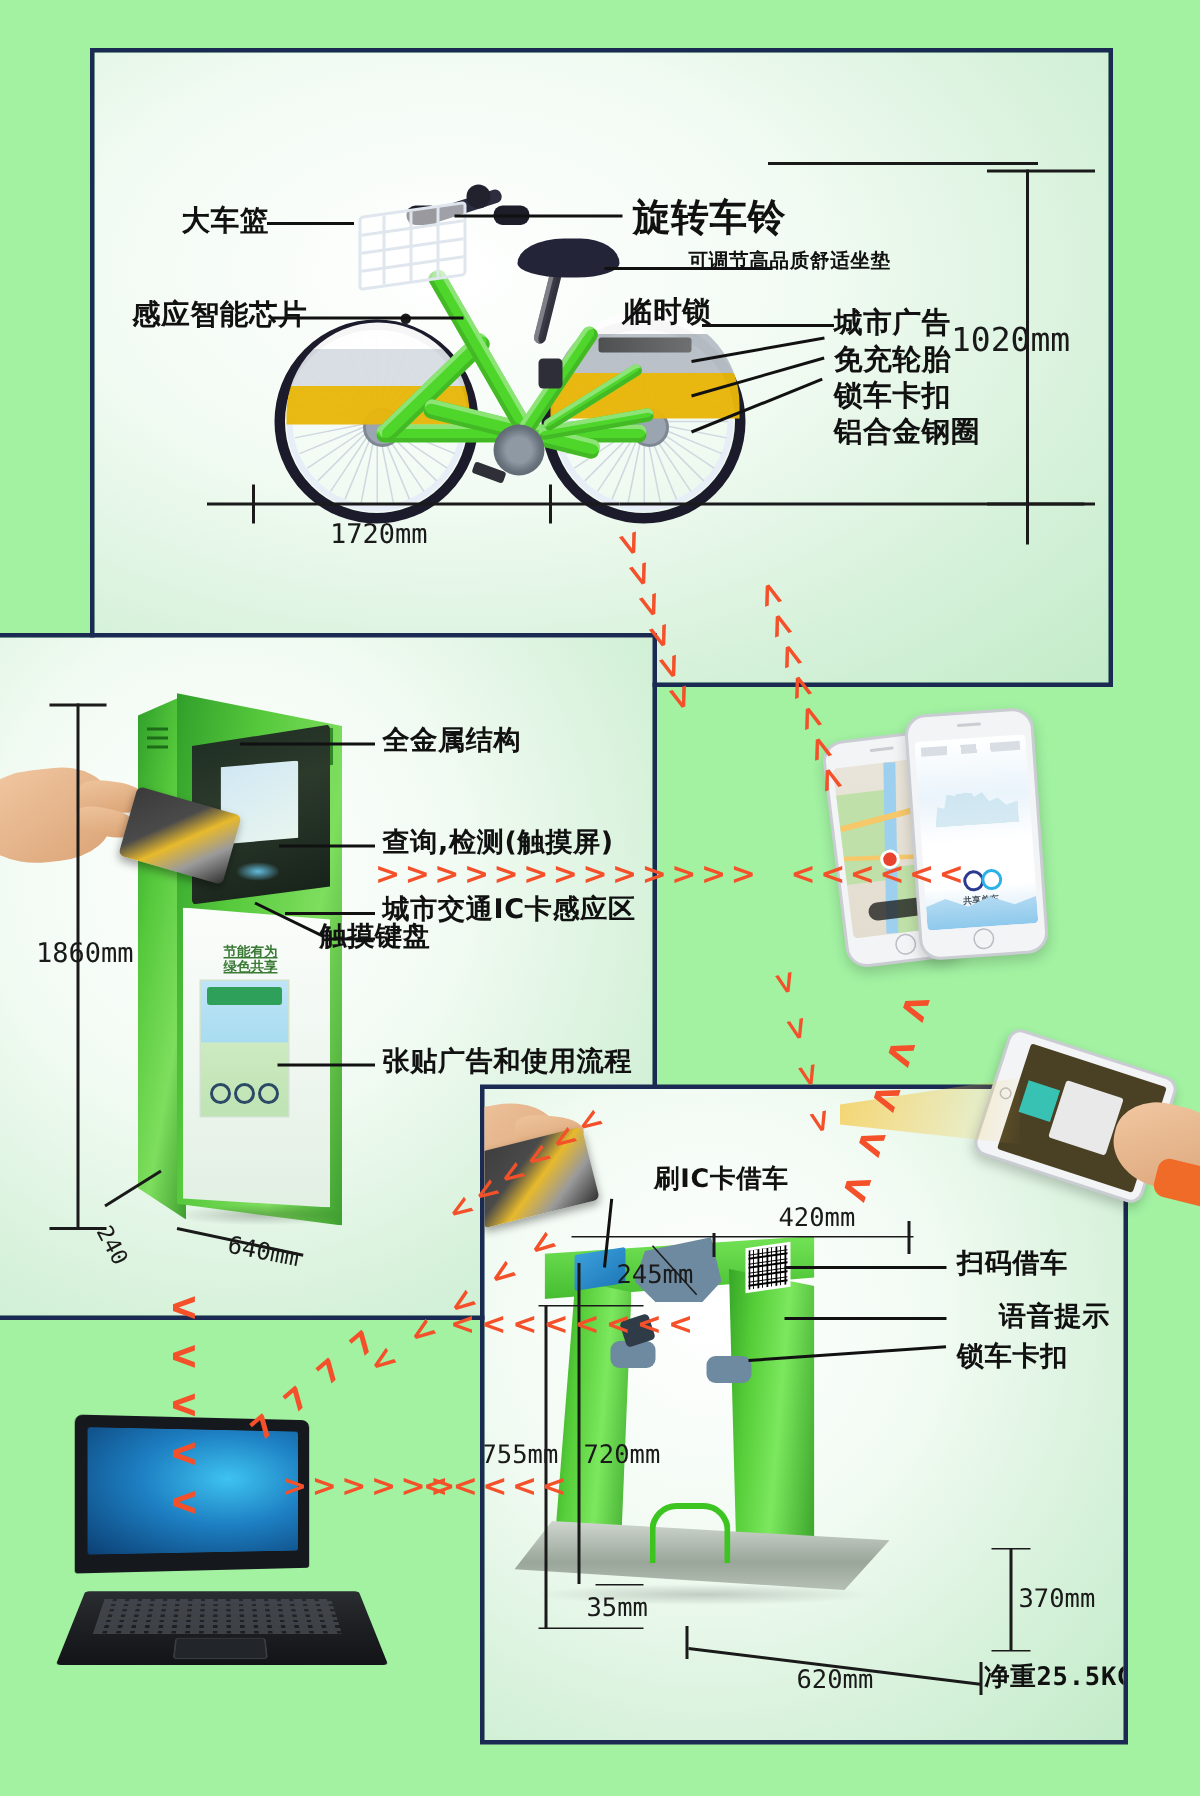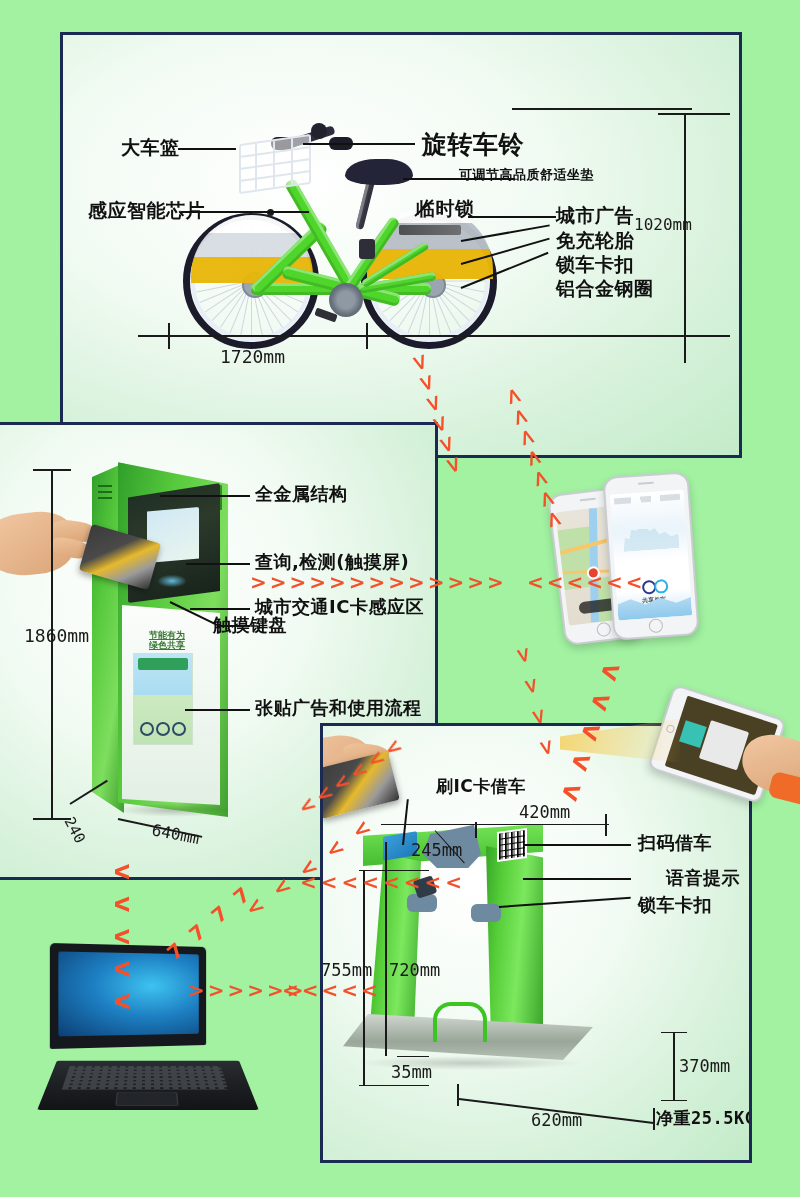--- a/index.html
+++ b/index.html
@@ -271,21 +271,21 @@
     <div class="tick" style="left:105px;top:288px;width:2px;height:26px;"></div>
     <div class="tick" style="left:75px;top:300px;width:275px;height:2px;"></div>
     <div class="tick" style="left:303px;top:288px;width:2px;height:26px;"></div>
     <div class="tick" style="left:350px;top:300px;width:310px;height:2px;"></div>
     <span class="dim" style="left:157px;top:313px;font-size:18px;">1720mm</span>
 
     <div class="tick" style="left:621px;top:78px;width:2px;height:250px;"></div>
     <div class="tick" style="left:595px;top:78px;width:72px;height:2px;"></div>
     <div class="tick" style="left:449px;top:73px;width:180px;height:2px;"></div>
     <div class="tick" style="left:595px;top:300px;width:72px;height:2px;"></div>
-    <span class="dim" style="left:571px;top:182px;font-size:16px;">1020mm</span>
+    <span class="dim" style="left:571px;top:182px;font-size:22px;">1020mm</span>
   </div>
 
   <div class="panel" id="panel-kiosk">
 
     <div class="kiosk-body">
 
       <div class="k-side" style="left:92px;top:38px;width:32px;height:350px;
            clip-path:polygon(0 4%,100% 0,100% 100%,0 94%);"></div>
 
       <div class="k-side" style="left:118px;top:30px;width:110px;height:362px;

